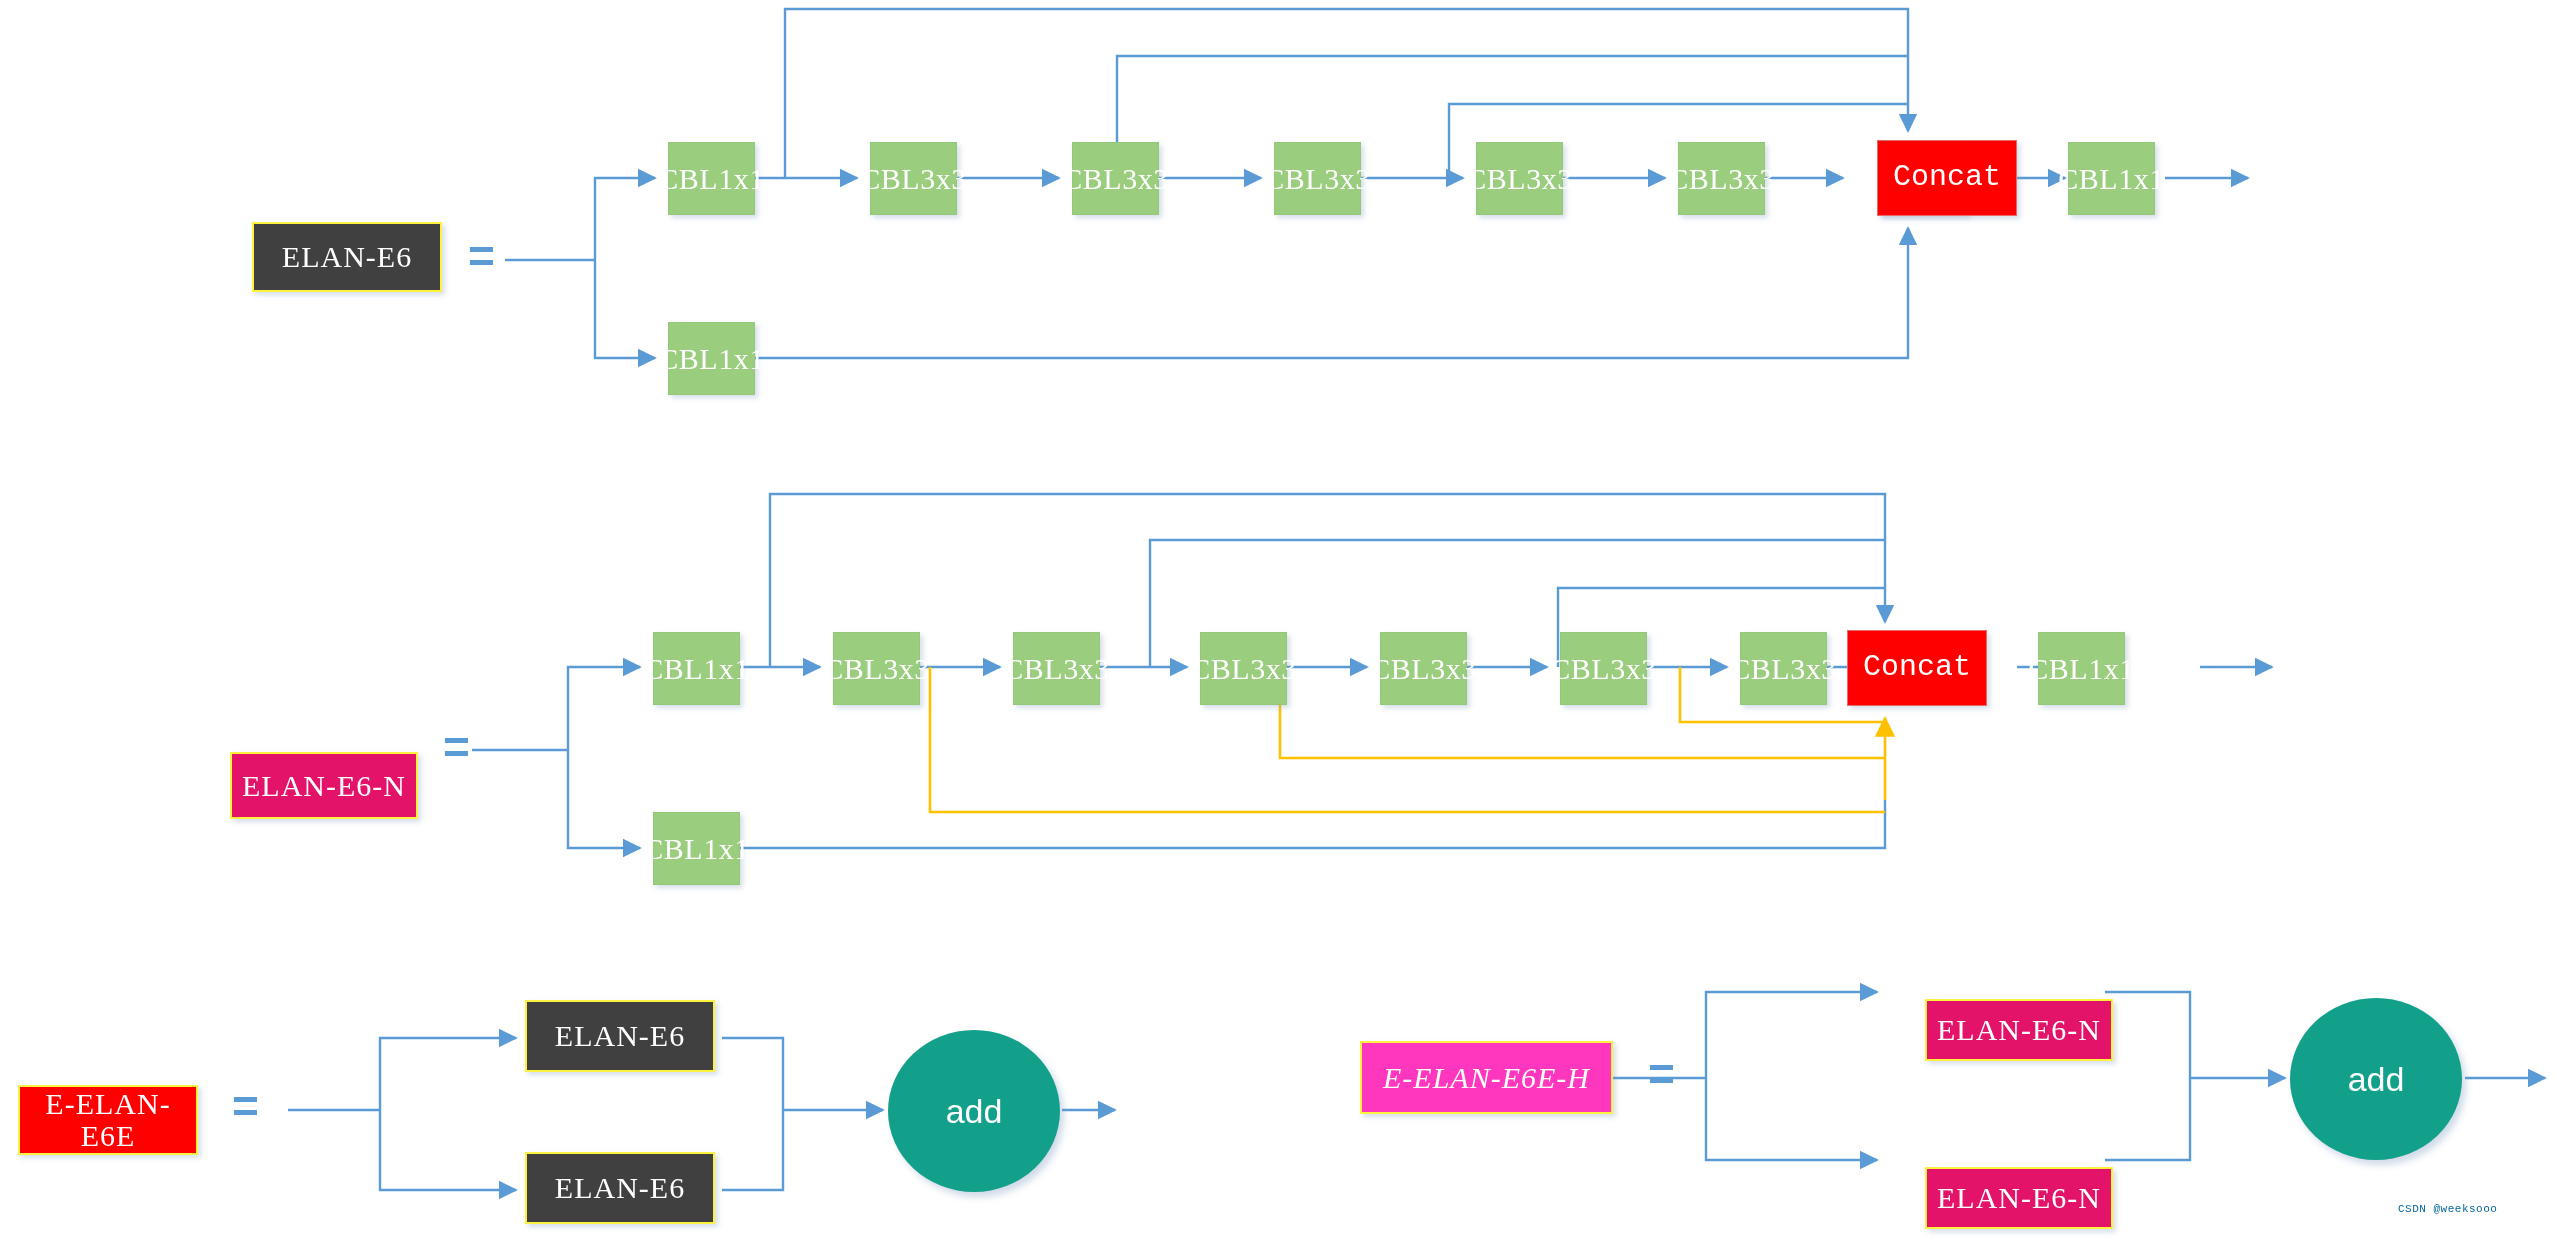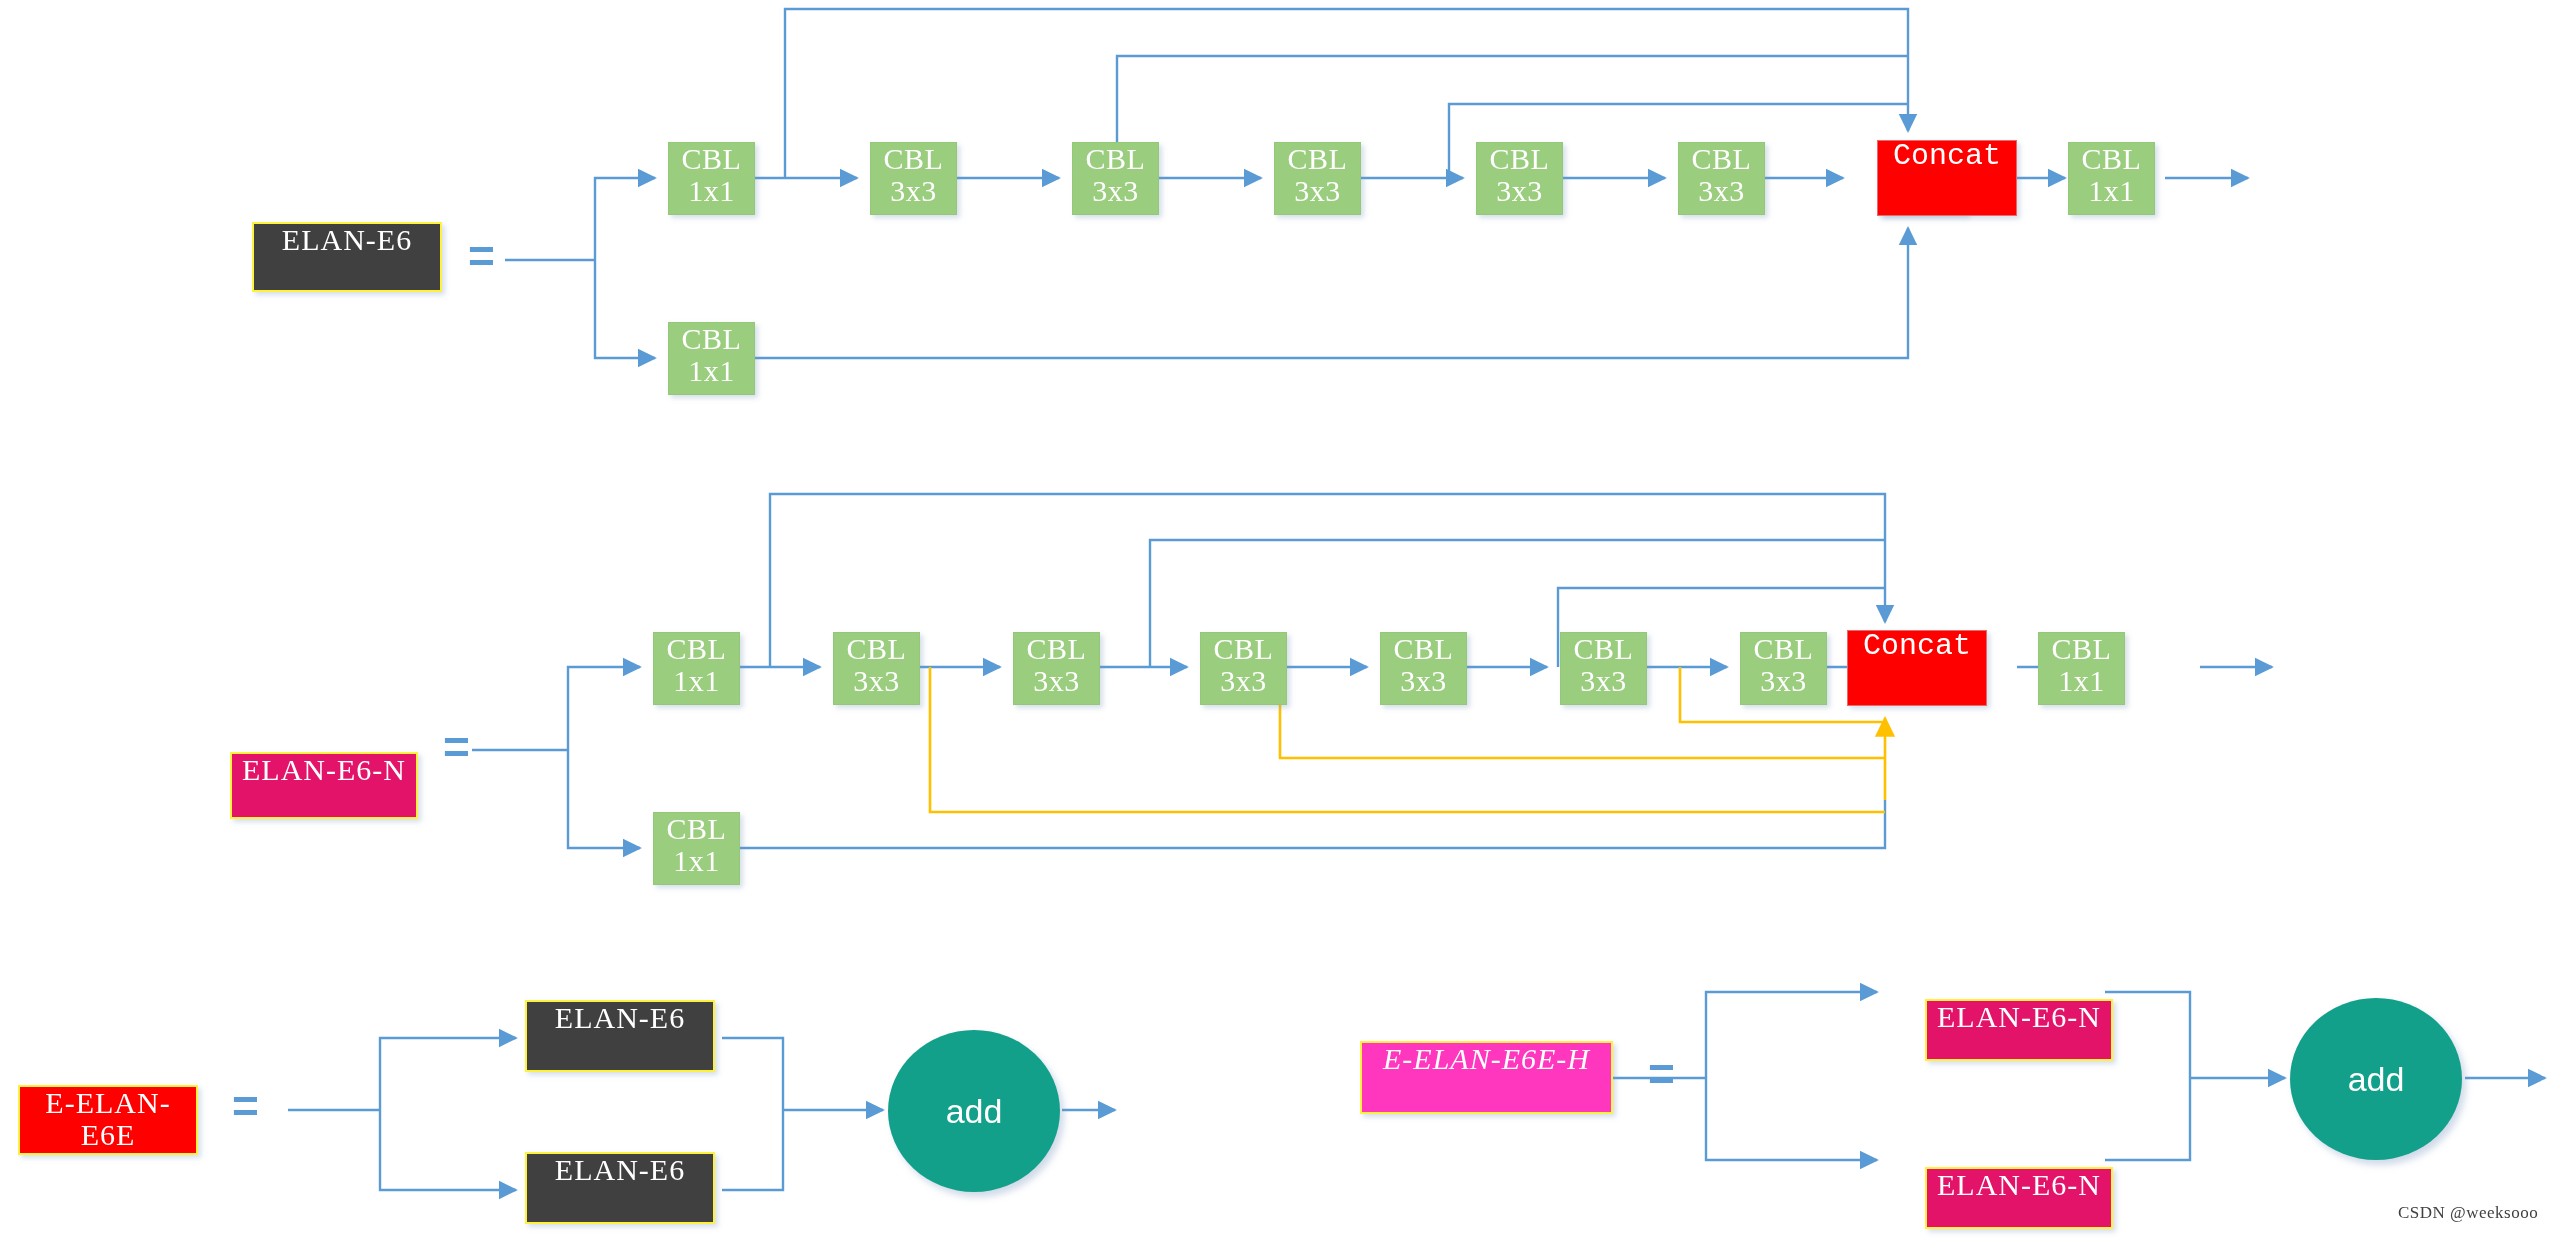--- a/index.html
+++ b/index.html
@@ -24,23 +24,23 @@
     left: 0;
     top: 0;
     width: 2556px;
     height: 1238px;
     pointer-events: none;
   }
   .node {
     position: absolute;
     box-sizing: border-box;
     display: flex;
-    flex-direction: column;
+    flex-direction: row;
     align-items: center;
-    justify-content: flex-start;
+    justify-content: center;
     text-align: center;
     color: #ffffff;
     line-height: 1.06;
     box-shadow: 3px 3px 5px rgba(120,150,190,0.30);
     user-select: none;
   }
   .cbl {
     background: #9ACD7E;
     border: 1px solid #93c878;
     font-size: 30px;
@@ -82,23 +82,23 @@
     position: absolute;
     color: #5B9BD5;
     font-family: "Liberation Sans", "DejaVu Sans", sans-serif;
     font-size: 46px;
     font-weight: bold;
     line-height: 1;
     user-select: none;
   }
   .watermark {
     position: absolute;
-    color: #404040;
-    font-family: Liberation Serif, serif;
-    font-size: 17px;
+    color: #0369a1;
+    font-family: Liberation Mono, monospace;
+    font-size: 11px;
     letter-spacing: 0.5px;
     user-select: none;
   }
 </style>
 </head>
 <body>
 
 <div id="stage">
 
   <svg class="wires" viewBox="0 0 2556 1238" xmlns="http://www.w3.org/2000/svg">

